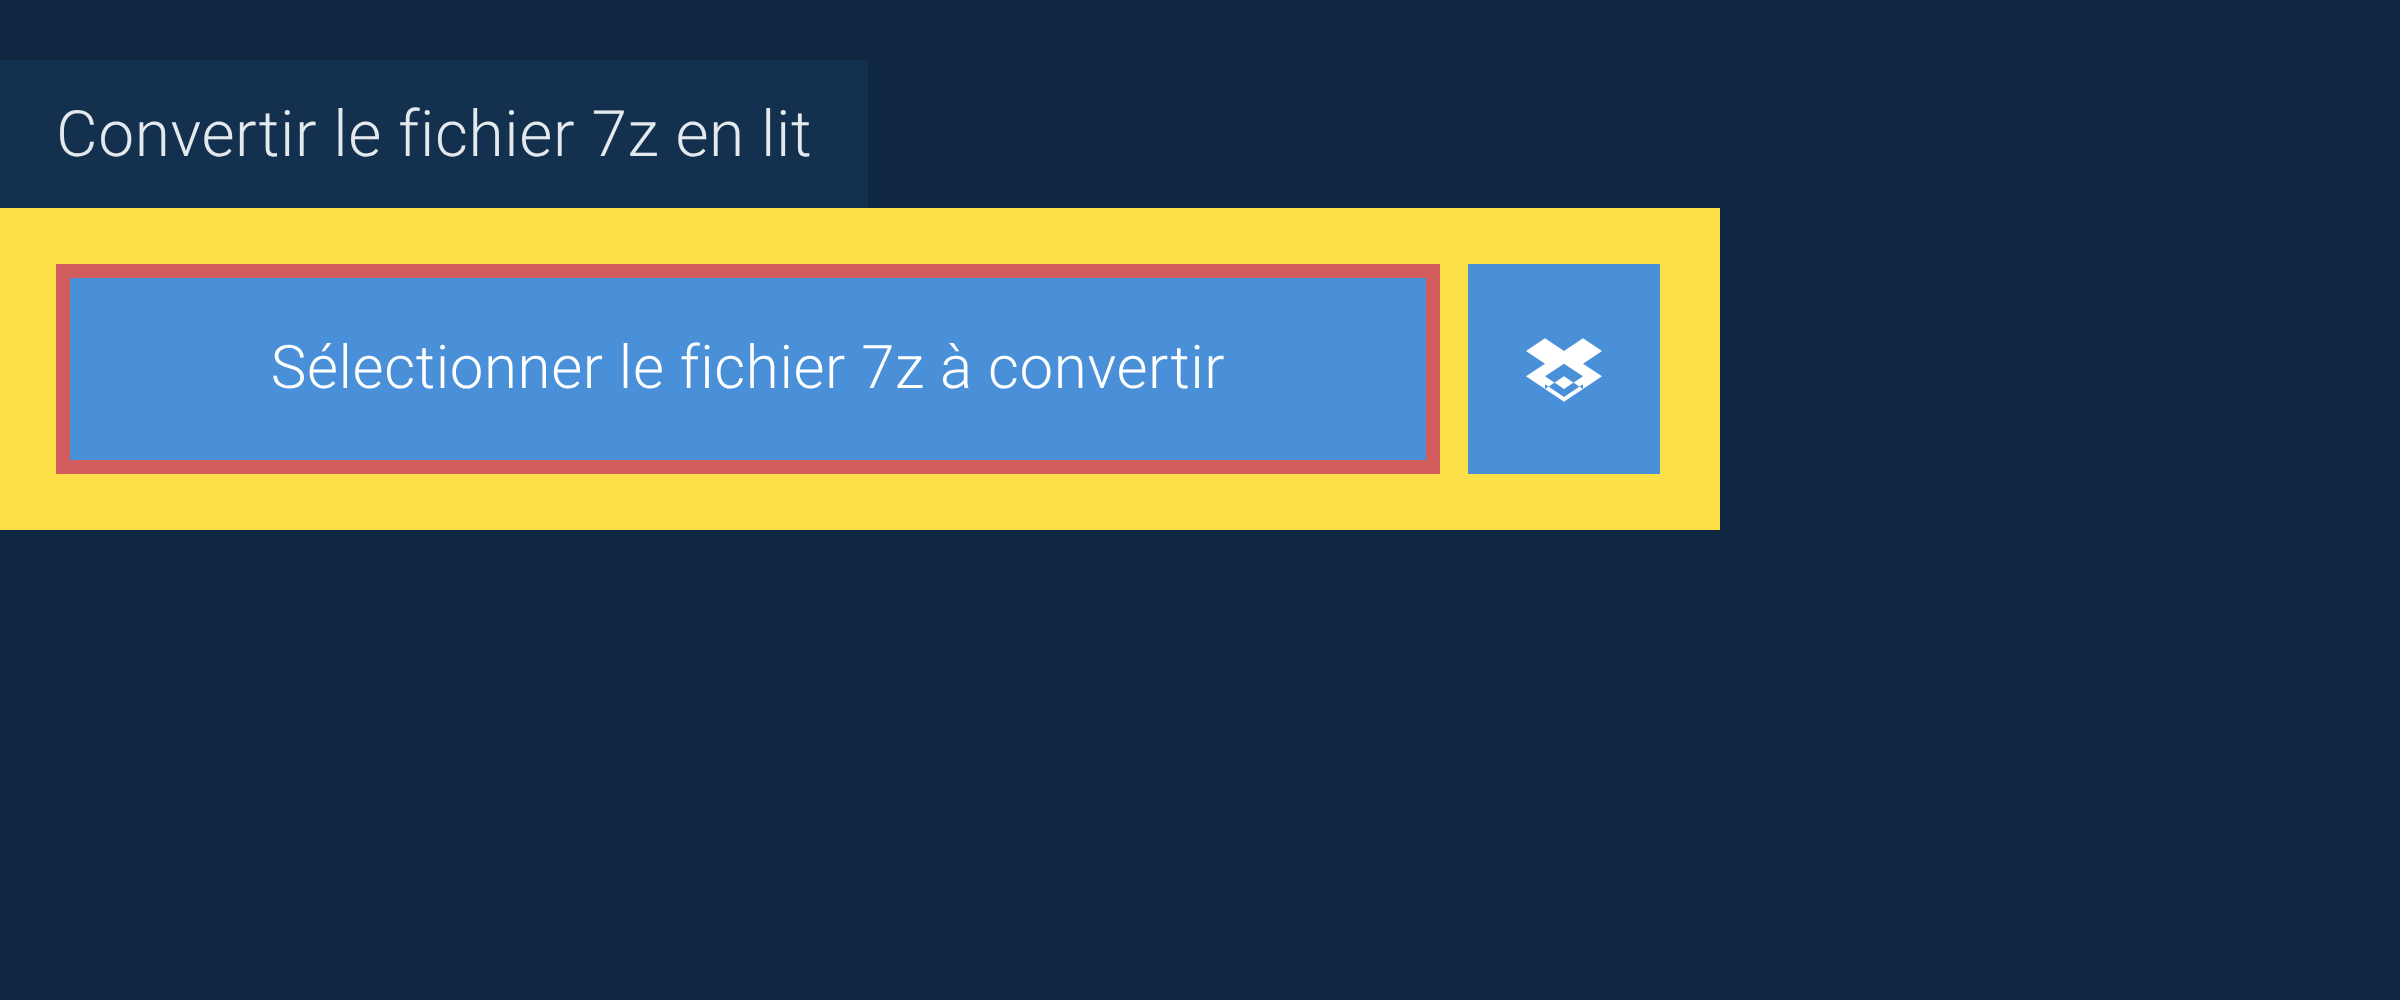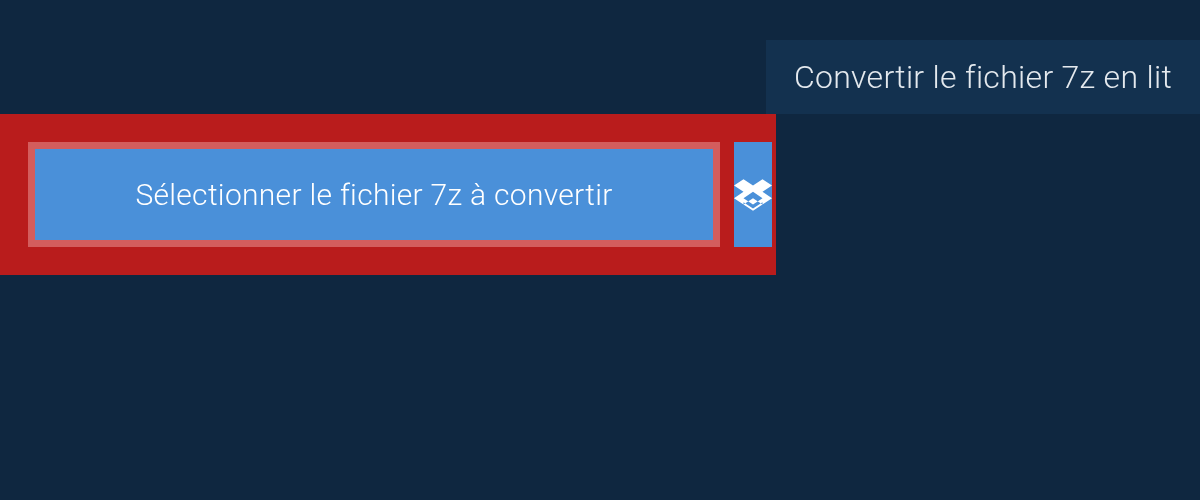--- a/index.html
+++ b/index.html
@@ -8,37 +8,36 @@
       box-sizing: border-box;
     }
     body {
       width: 1200px;
       height: 500px;
       background-color: #0f2740;
       font-family: -apple-system, BlinkMacSystemFont, "Segoe UI", Roboto, Helvetica, Arial, sans-serif;
       overflow: hidden;
     }
     .tab-container {
-      padding-top: 40px;
+      padding-top: 30px;
       padding-left: 0;
-      text-align: right;
     }
     .tab {
       display: inline-block;
       background-color: #13314f;
       color: #e4e9ee;
       font-size: 32px;
       font-weight: 300;
       padding: 18px 28px;
       letter-spacing: 0.3px;
     }
     .content-panel {
-      background-color: #b91c1c;
+      background-color: #fde047;
       padding: 28px;
-      width: 776px;
+      width: 860px;
       margin-top: 0;
     }
     .button-row {
       display: flex;
       gap: 14px;
       align-items: stretch;
     }
     .select-button {
       background-color: #4a90d9;
       border: 7px solid #d35d5d;

